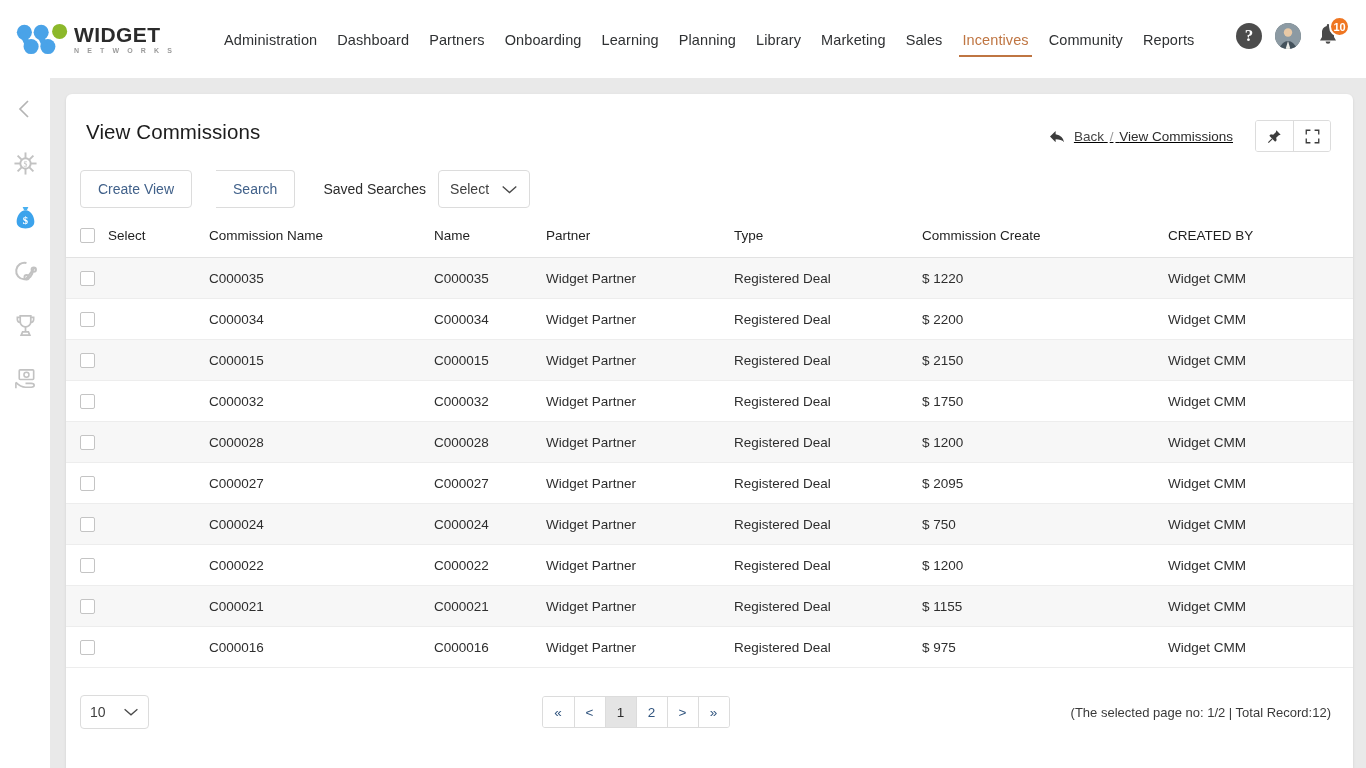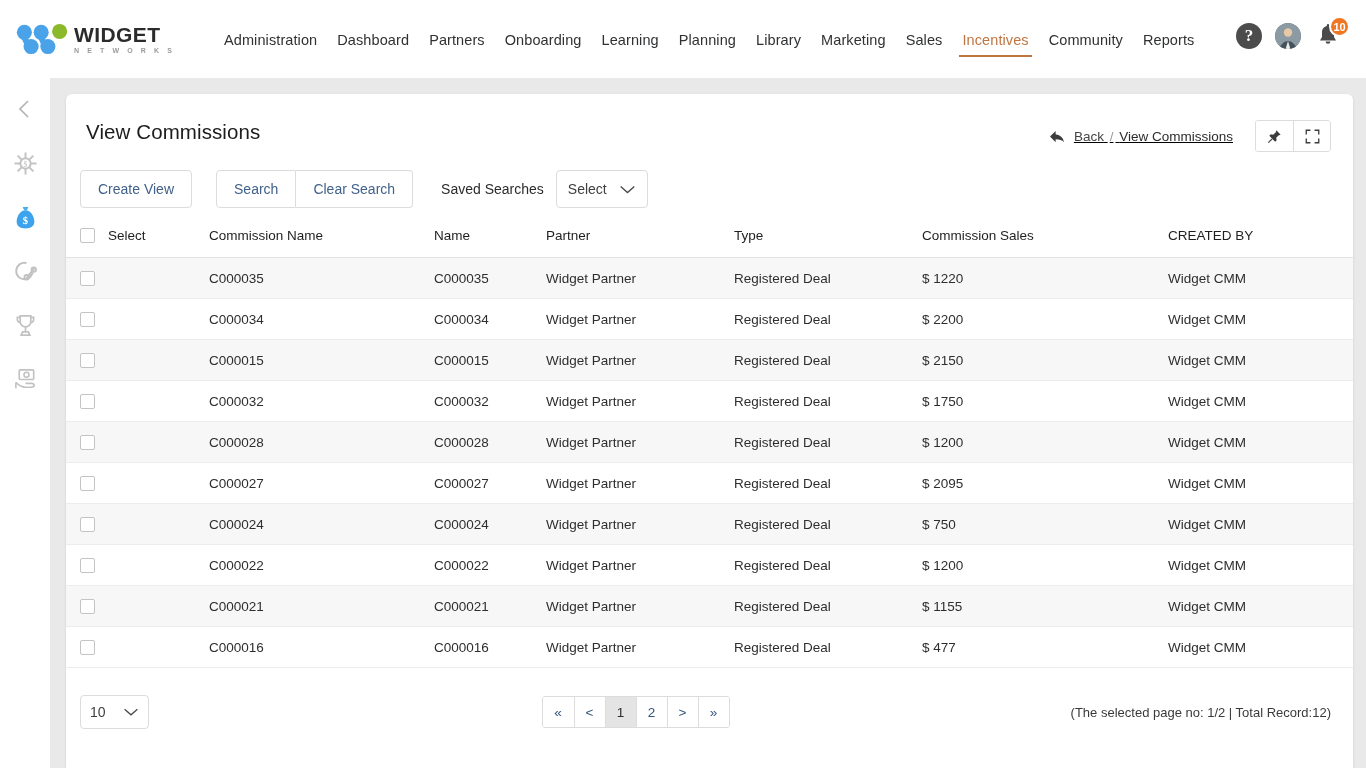--- a/index.html
+++ b/index.html
@@ -347,21 +347,20 @@
           </svg>
         </div>
       </div>
     </div>
   </div>
 
   <div class="toolbar">
     <button class="btn">Create View</button>
     <div class="btn-group">
       <button class="btn">Search</button>
-      <button class="btn">Clear Search</button>
     </div>
     <div class="saved-label">Saved Searches</div>
     <div class="select-box">
       <span class="sv">Select</span>
       <svg viewBox="0 0 20 12" width="17" height="11">
         <path d="M2 2.5 L10 9.5 L18 2.5" fill="none" stroke="#4a4a4a" stroke-width="1.6"></path>
       </svg>
     </div>
   </div>
 
@@ -371,21 +370,21 @@
         <th class="c-sel hdr-sel">
           <div class="hdr-sel-inner">
             <span class="cbx"></span>
             <span>Select</span>
           </div>
         </th>
         <th class="c-cname">Commission Name</th>
         <th class="c-name">Name</th>
         <th class="c-partner">Partner</th>
         <th class="c-type">Type</th>
-        <th class="c-amt">Commission Sales</th>
+        <th class="c-amt">Commission Create</th>
         <th class="c-by">CREATED BY</th>
       </tr>
     </thead>
     <tbody id="tbody">
         <tr class="zebra">
           <td class="c-sel"><span class="cbx"></span></td>
           <td class="c-cname lnk">C000035</td>
           <td class="c-name lnk">C000035</td>
           <td class="c-partner lnk">Widget Partner</td>
           <td class="c-type">Registered Deal</td>
@@ -463,21 +462,21 @@
           <td class="c-type">Registered Deal</td>
           <td class="c-amt">$ 1155</td>
           <td class="c-by lnk">Widget CMM</td>
         </tr>
         <tr>
           <td class="c-sel"><span class="cbx"></span></td>
           <td class="c-cname lnk">C000016</td>
           <td class="c-name lnk">C000016</td>
           <td class="c-partner lnk">Widget Partner</td>
           <td class="c-type">Registered Deal</td>
-          <td class="c-amt">$ 477</td>
+          <td class="c-amt">$ 975</td>
           <td class="c-by lnk">Widget CMM</td>
         </tr>
       </tbody>
   </table>
 
   <div class="footer">
     <div class="foot-left">
       <div class="select-box" style="width:69px;min-width:69px;height:34px;padding:0 9px;">
         <span class="sv">10</span>
         <svg viewBox="0 0 20 12" width="16" height="10">

